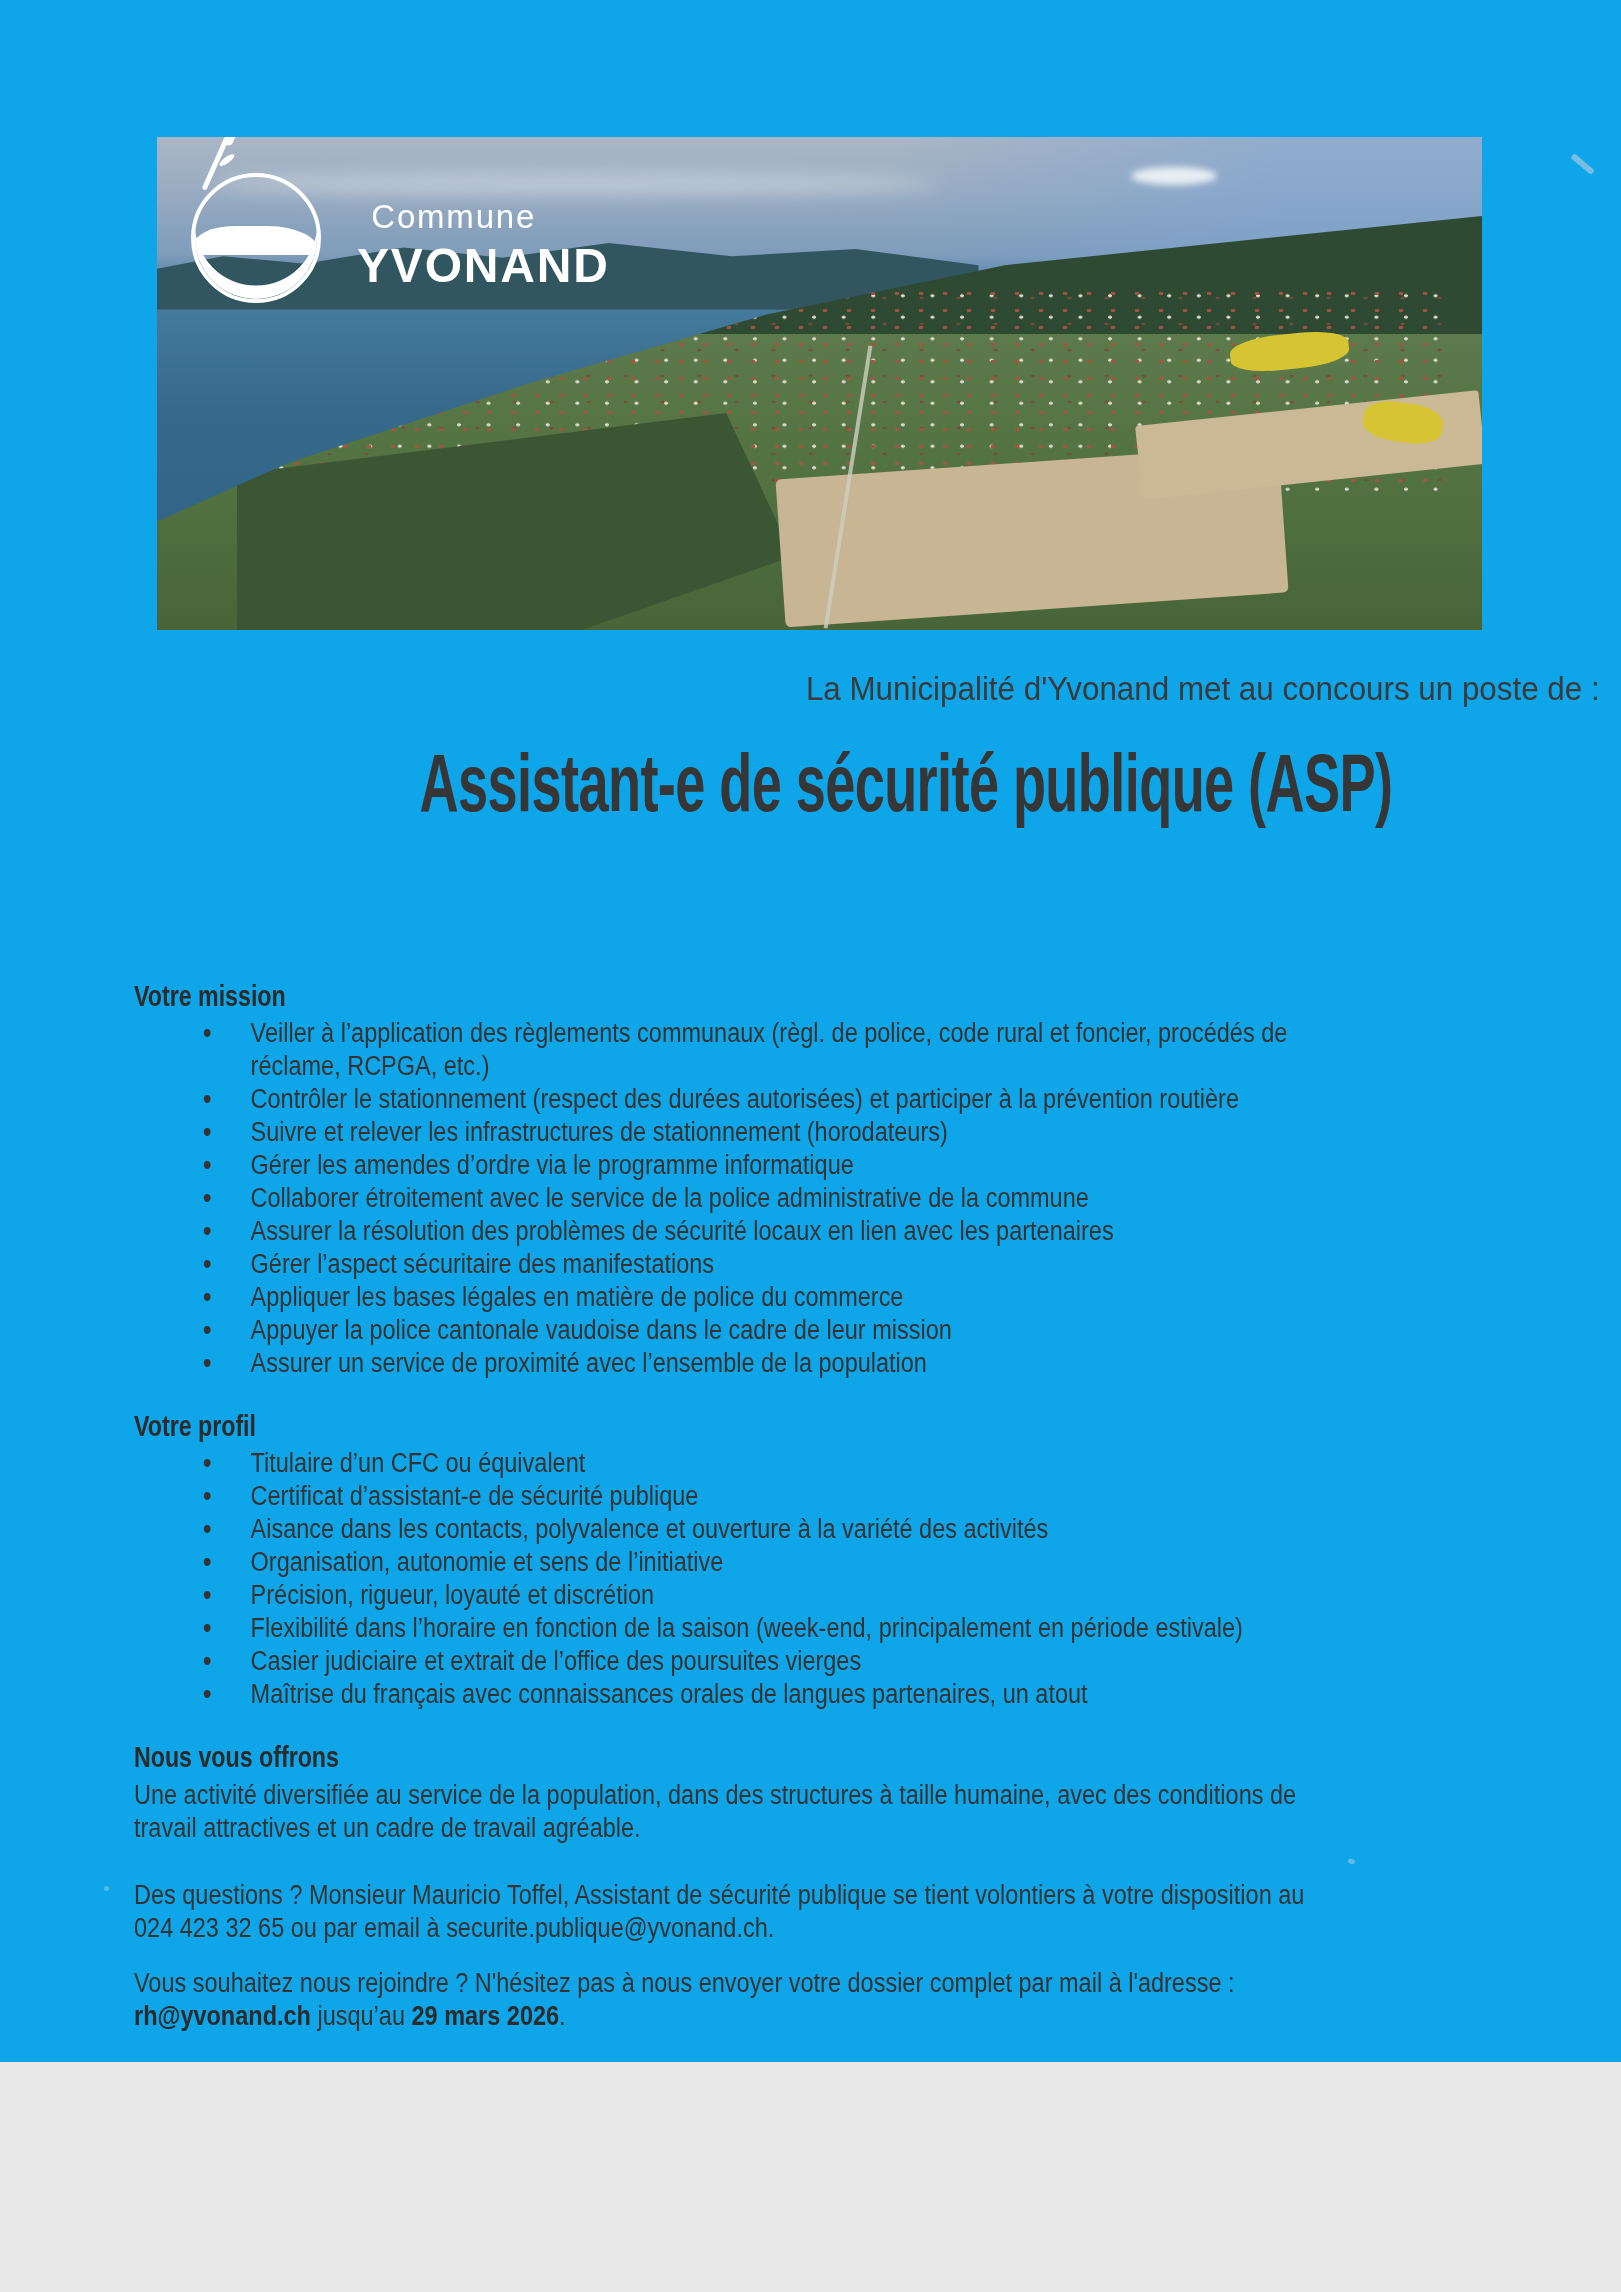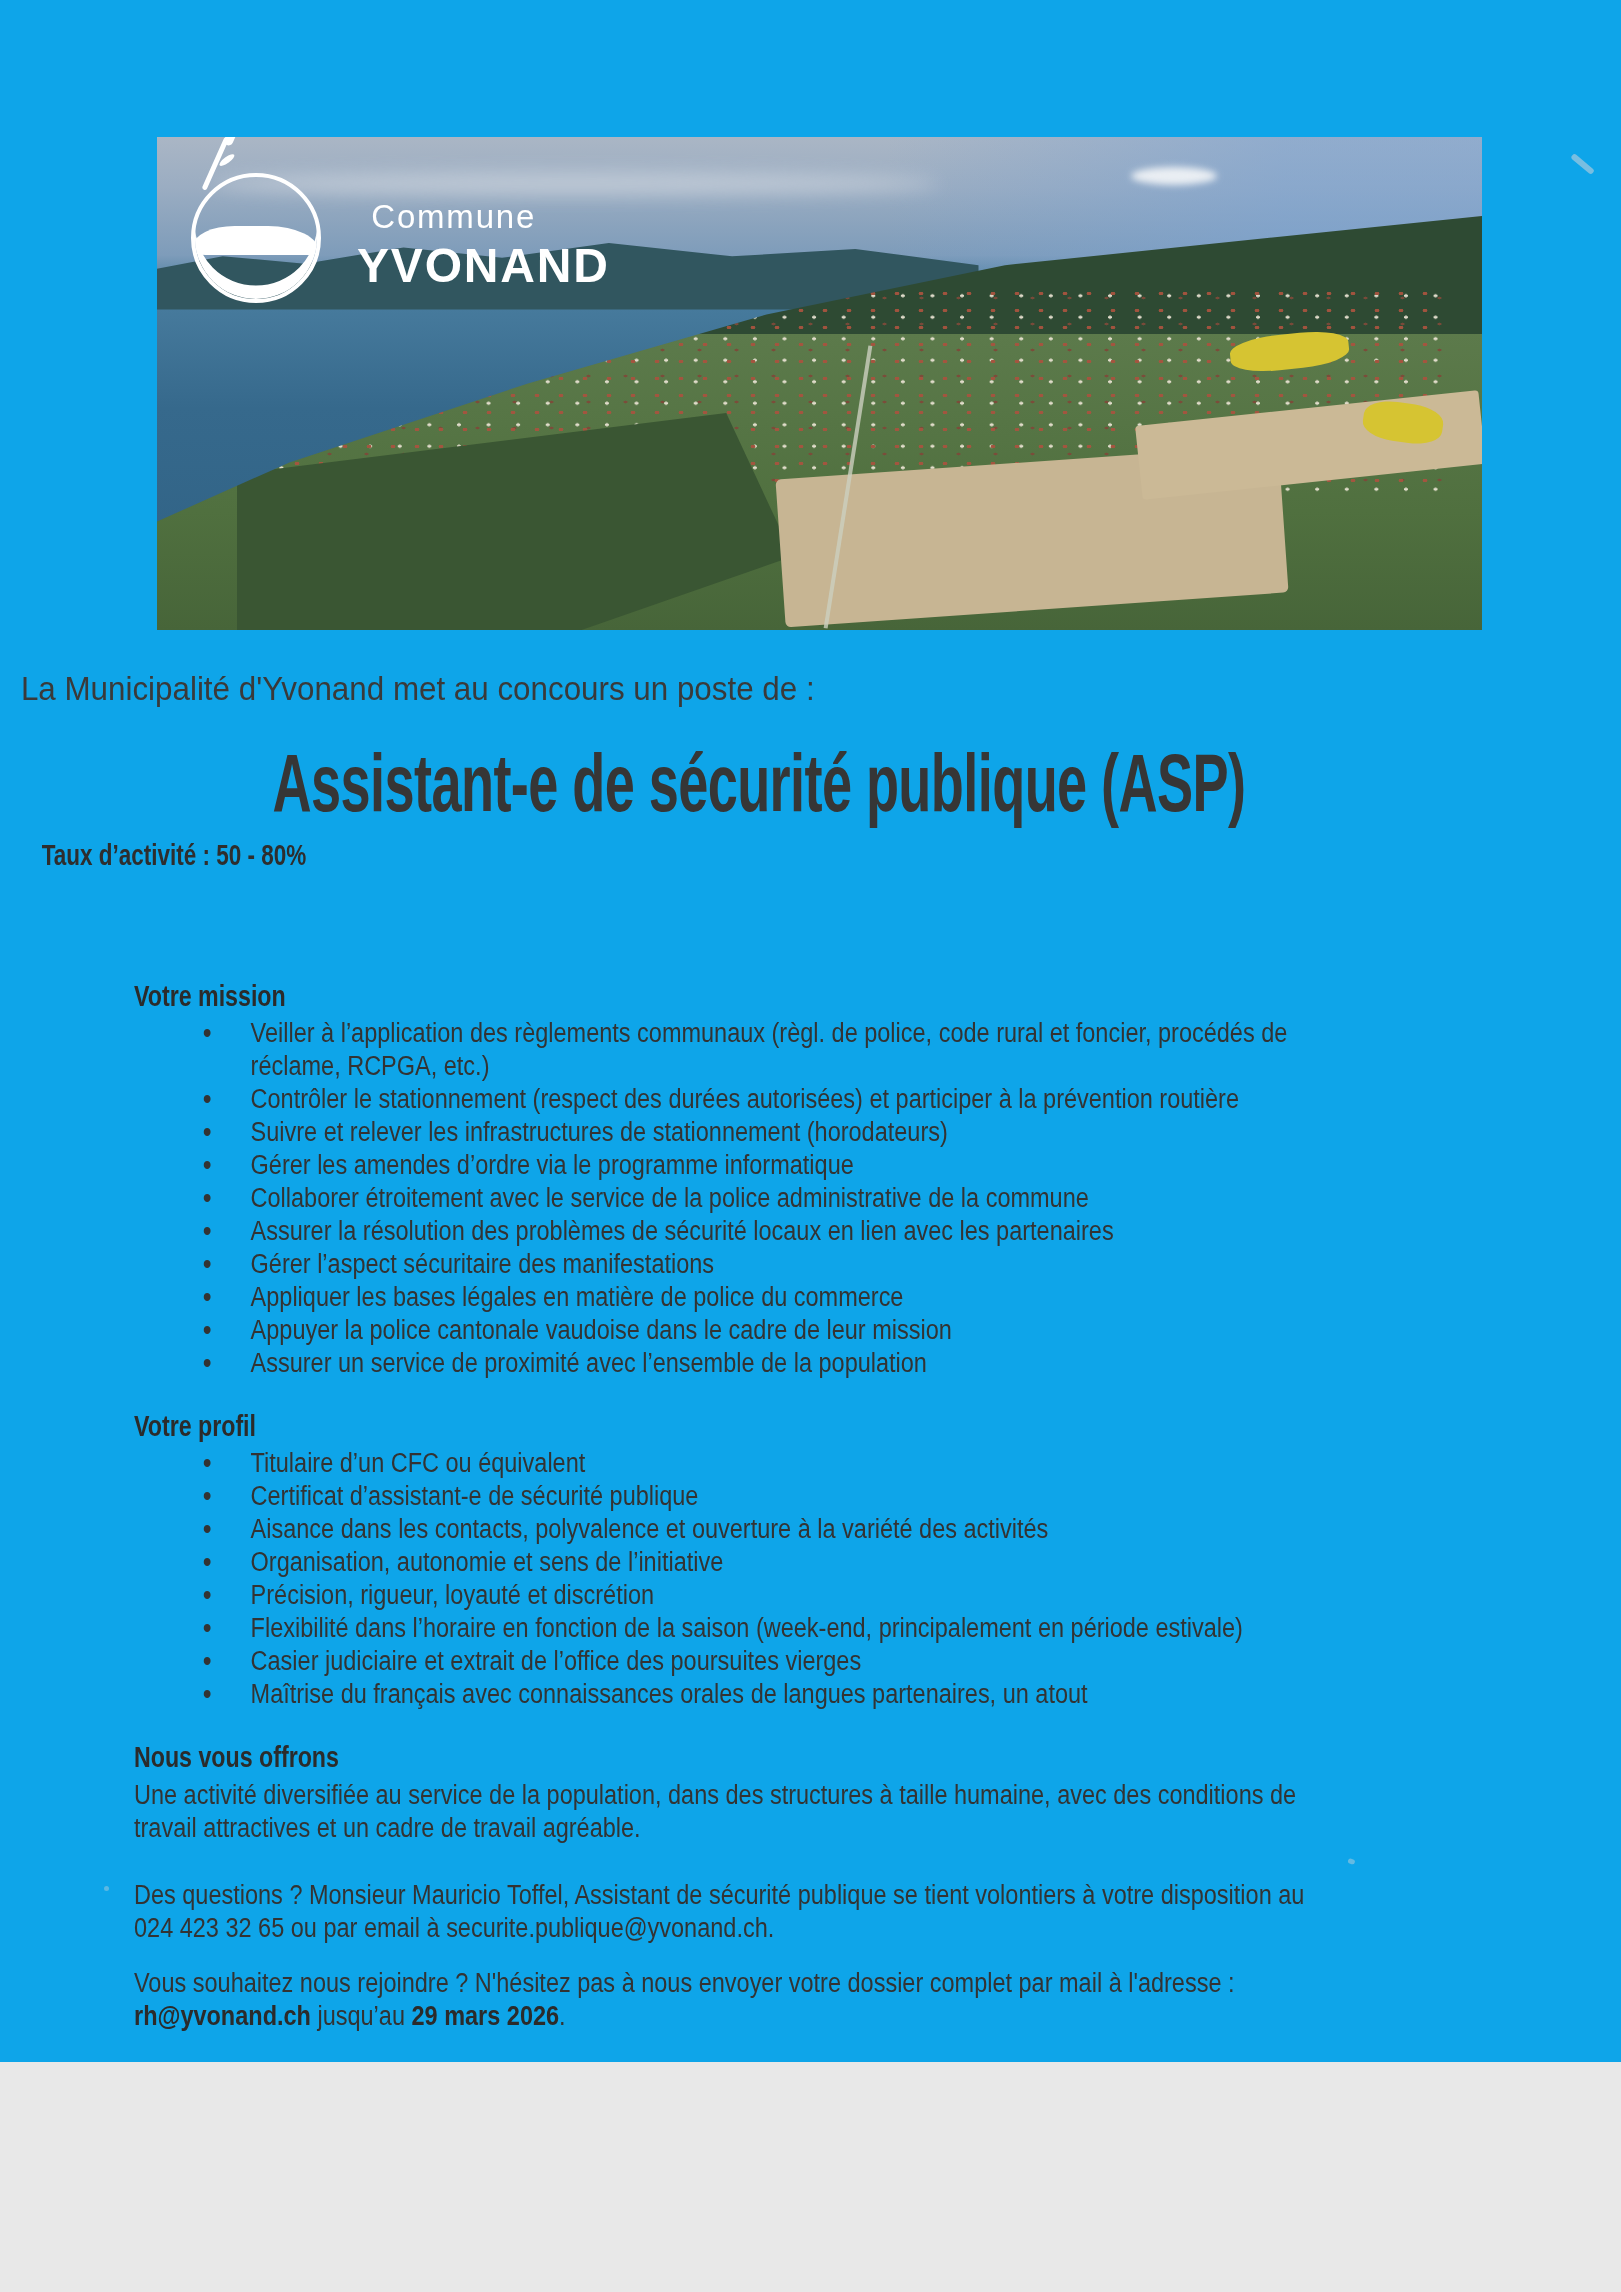--- a/index.html
+++ b/index.html
@@ -44,21 +44,21 @@
   .logo-leaf{position:absolute;left:27px;top:-16px;width:18px;height:6.3px;background:#fff;border-radius:50%;transform:rotate(-36deg);}
   .logo-text{position:absolute;left:200px;top:61px;color:#fff;white-space:nowrap;}
   .logo-top{font-size:33px;font-weight:400;letter-spacing:1.8px;margin-left:14.3px;}
   .logo-name{font-size:48px;font-weight:700;letter-spacing:1.8px;margin-top:1.8px;}
   
   .artifact{position:absolute;background:#cfd4da;border-radius:2.7px;opacity:.55;}
   .a1{left:1569px;top:161px;width:27px;height:6.3px;transform:rotate(40deg);}
   .a2{left:1348px;top:1859px;width:7.2px;height:4.5px;transform:rotate(20deg);opacity:.45;}
   .a3{left:104px;top:1886px;width:5.4px;height:4.5px;opacity:.4;}
   
-  .centerline{position:absolute;left:0;width:1621px;text-align:left;white-space:nowrap;}
+  .centerline{position:absolute;left:0;width:1621px;text-align:right;white-space:nowrap;}
   .cscale{display:inline-block;transform-origin:center top;}
   .intro{top:670px;font-size:33px;color:#3a3a3a;}
   .intro .cscale{transform:scaleX(.95);}
   .title{top:736px;font-size:82px;font-weight:700;color:#363636;letter-spacing:-0.9px;padding-left:22px;}
   .title .cscale{transform:scaleX(.66);}
   .subline{font-size:29.6px;font-weight:700;color:#2e2e2e;}
   .sub1{top:838px;}
   .sub2{top:879px;}
   .subline .cscale{transform:scaleX(.76);}
   .heading{position:absolute;left:134px;font-size:29px;font-weight:700;color:#2b2b2b;white-space:nowrap;
@@ -115,21 +115,20 @@
       <div class="logo-name">YVONAND</div>
     </div>
   </div>
 
   <div class="artifact a1"></div>
   <div class="artifact a2"></div>
   <div class="artifact a3"></div>
 
   <div class="centerline intro"><span class="cscale">La Municipalité d'Yvonand met au concours un poste de :</span></div>
   <div class="centerline title"><span class="cscale">Assistant-e de sécurité publique (ASP)</span></div>
-  <div class="centerline subline sub1"><span class="cscale">Taux d’activité : 50 - 80%</span></div>
 
   <div class="heading h-mission">Votre mission</div>
   <ul class="blist ul-mission">
     <li>Veiller à l’application des règlements communaux (règl. de police, code rural et foncier, procédés de
 réclame, RCPGA, etc.)</li>
     <li>Contrôler le stationnement (respect des durées autorisées) et participer à la prévention routière</li>
     <li>Suivre et relever les infrastructures de stationnement (horodateurs)</li>
     <li>Gérer les amendes d’ordre via le programme informatique</li>
     <li>Collaborer étroitement avec le service de la police administrative de la commune</li>
     <li>Assurer la résolution des problèmes de sécurité locaux en lien avec les partenaires</li>

